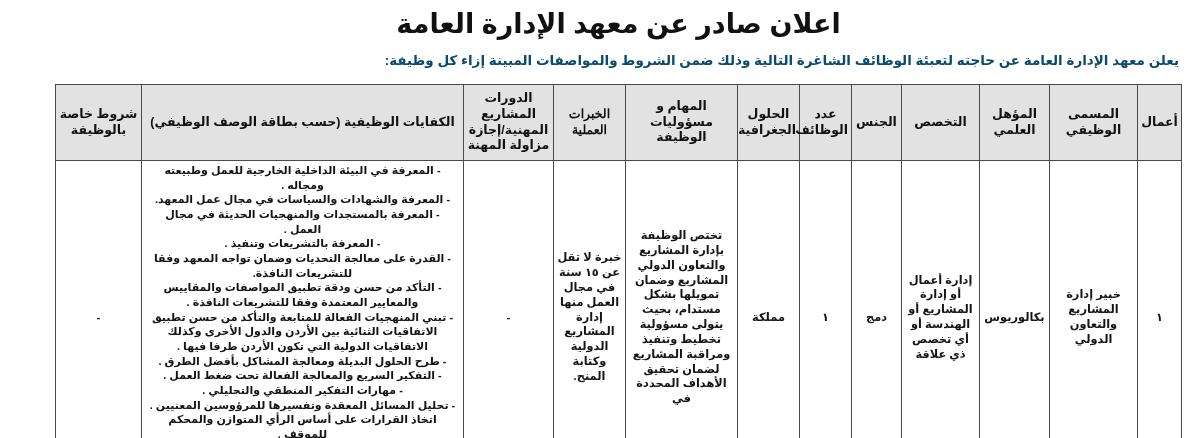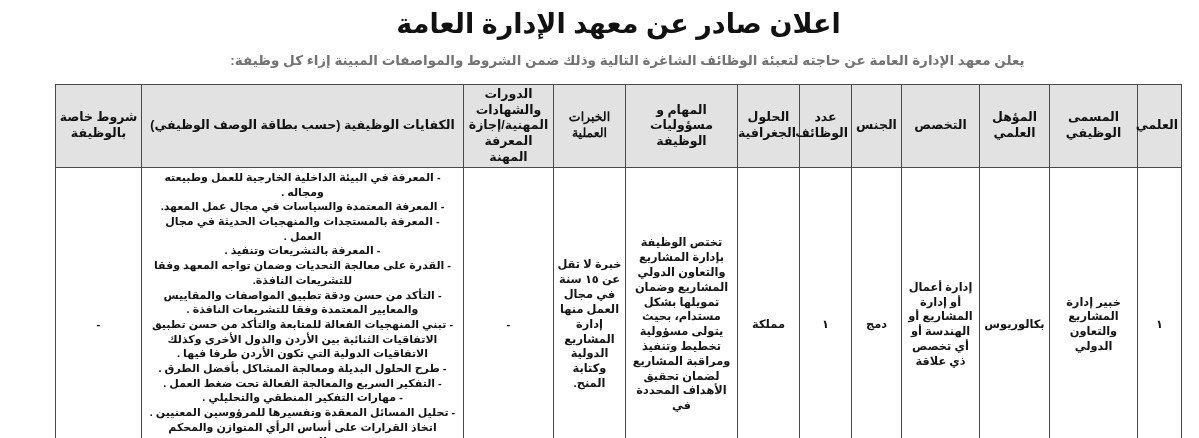--- a/index.html
+++ b/index.html
@@ -32,24 +32,24 @@
     font-weight: bold;
     letter-spacing: 0px;
     color: #111111;
     white-space: nowrap;
   }
   .doc-subtitle {
     position: absolute;
     top: 52px;
     right: 20px;
     left: 20px;
-    text-align: center;
+    text-align: right;
     font-size: 13.5px;
     font-weight: bold;
-    color: #737373;
+    color: #0c4a6e;
     padding-left: 18px;
     white-space: nowrap;
     direction: rtl;
   }
 
   
   .table-wrap {
     position: absolute;
     top: 84px;
     right: 17px;
@@ -154,50 +154,50 @@
 <div id="page">
 
   <div class="doc-title">اعلان صادر عن معهد الإدارة العامة</div>
 
   <div class="doc-subtitle">يعلن معهد الإدارة العامة عن حاجته لتعبئة الوظائف الشاغرة التالية وذلك ضمن الشروط والمواصفات المبينة إزاء كل وظيفة:</div>
 
   <div class="table-wrap">
     <table class="jobs">
       <thead>
         <tr>
-          <th class="col-num">العلمي</th>
+          <th class="col-num">أعمال</th>
           <th class="col-title">المسمى الوظيفي</th>
           <th class="col-degree">المؤهل العلمي</th>
           <th class="col-spec">التخصص</th>
           <th class="col-gender">الجنس</th>
           <th class="col-count">عدد الوظائف</th>
           <th class="col-region">الحلول الجغرافية</th>
           <th class="col-duties">المهام و مسؤوليات الوظيفة</th>
           <th class="col-exp">الخبرات العملية</th>
-          <th class="col-courses">الدورات والشهادات المهنية/إجازة المعرفة المهنة</th>
+          <th class="col-courses">الدورات المشاريع المهنية/إجازة مزاولة المهنة</th>
           <th class="col-comp">الكفايات الوظيفية (حسب بطاقة الوصف الوظيفي)</th>
           <th class="col-conditions">شروط خاصة بالوظيفة</th>
         </tr>
       </thead>
       <tbody>
         <tr>
           <td class="cell-num tall">١</td>
           <td class="cell-title">خبير إدارة المشاريع والتعاون الدولي</td>
           <td class="cell-degree">بكالوريوس</td>
           <td class="cell-spec">إدارة أعمال أو إدارة المشاريع أو الهندسة أو أي تخصص ذي علاقة</td>
           <td class="cell-gender">دمج</td>
           <td class="cell-count">١</td>
           <td class="cell-region">مملكة</td>
           <td class="cell-duties">تختص الوظيفة بإدارة المشاريع والتعاون الدولي المشاريع وضمان تمويلها بشكل مستدام، بحيث يتولى مسؤولية تخطيط وتنفيذ ومراقبة المشاريع لضمان تحقيق الأهداف المحددة في</td>
           <td class="cell-exp">خبرة لا تقل عن ١٥ سنة في مجال العمل منها إدارة المشاريع الدولية وكتابة المنح.</td>
           <td class="cell-courses dash">-</td>
           <td class="cell-comp">
             <ul class="comp-list">
                 <li>- المعرفة في البيئة الداخلية الخارجية للعمل وطبيعته ومجاله .</li>
-                <li>- المعرفة المعتمدة والسياسات في مجال عمل المعهد.</li>
+                <li>- المعرفة والشهادات والسياسات في مجال عمل المعهد.</li>
                 <li>- المعرفة بالمستجدات والمنهجيات الحديثة في مجال العمل .</li>
                 <li>- المعرفة بالتشريعات وتنفيذ .</li>
                 <li>- القدرة على معالجة التحديات وضمان تواجه المعهد وفقا للتشريعات النافذة.</li>
                 <li>- التأكد من حسن ودقة تطبيق المواصفات والمقاييس والمعايير المعتمدة وفقا للتشريعات النافذة .</li>
                 <li>- تبني المنهجيات الفعالة للمتابعة والتأكد من حسن تطبيق الاتفاقيات الثنائية بين الأردن والدول الأخرى وكذلك الاتفاقيات الدولية التي تكون الأردن طرفا فيها .</li>
                 <li>- طرح الحلول البديلة ومعالجة المشاكل بأفضل الطرق .</li>
                 <li>- التفكير السريع والمعالجة الفعالة تحت ضغط العمل .</li>
                 <li>- مهارات التفكير المنطقي والتحليلي .</li>
                 <li>- تحليل المسائل المعقدة وتفسيرها للمرؤوسين المعنيين .</li>
                 <li>اتخاذ القرارات على أساس الرأي المتوازن والمحكم للموقف .</li>

